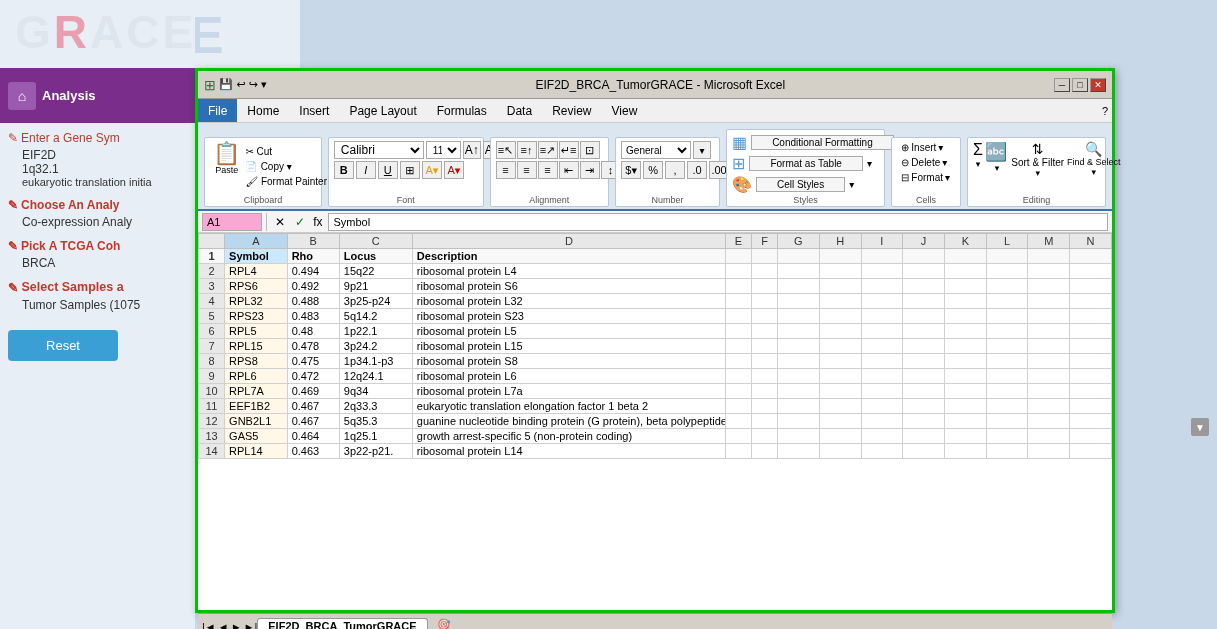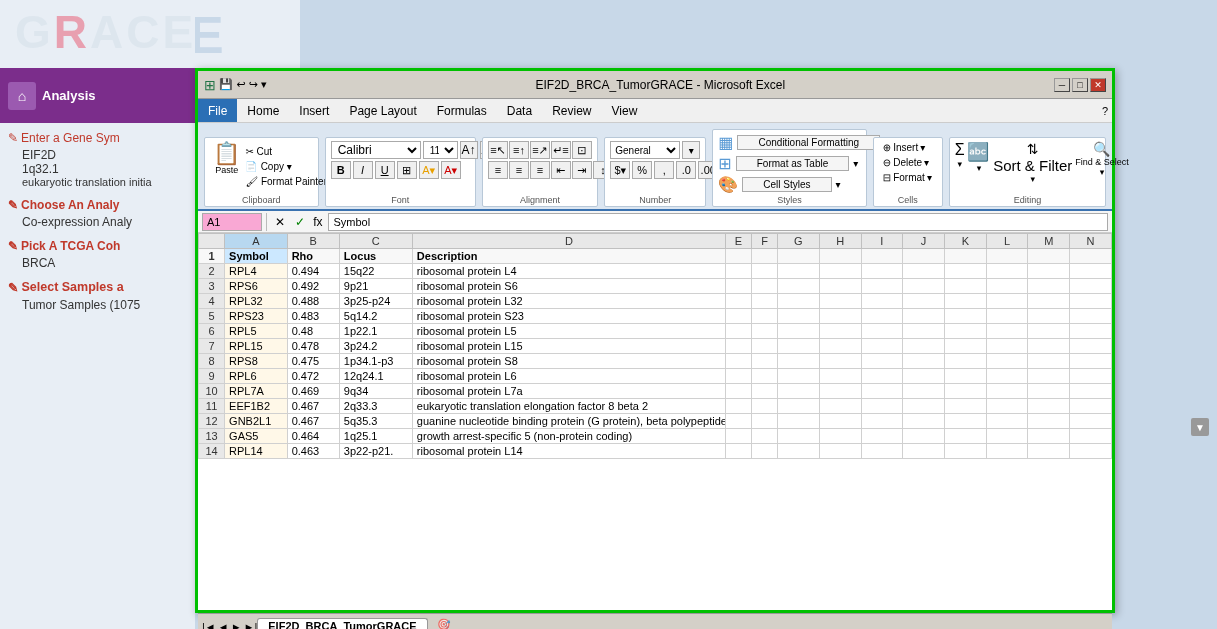--- a/index.html
+++ b/index.html
@@ -219,20 +219,21 @@
   </div>
 
   <div style="margin-bottom:10px;">
     <div style="color:#c0392b;font-size:12.5px;cursor:pointer;display:flex;align-items:flex-start;gap:3px;margin-bottom:3px;font-weight:bold;">
       <span>✎</span>
       <span>Select Samples a</span>
     </div>
     <div style="font-size:12px;color:#333;margin-left:14px;">Tumor Samples (1075</div>
   </div>
 
+  <button class="reset-btn">Reset</button>
 </div>
 
 <div style="position:absolute;top:418px;right:8px;width:18px;height:18px;background:#999;color:white;display:flex;align-items:center;justify-content:center;font-size:10px;cursor:pointer;border-radius:2px;">▼</div>
 
 <div class="excel-window">
 
   <div class="title-bar">
     <div class="title-bar-left">
       <span style="font-size:14px;color:#217346;">⊞</span>
       <span style="font-size:11px;">💾 ↩ ↪ ▾</span>
@@ -388,21 +389,21 @@
           <span class="icon">Σ</span>
           <span style="font-size:9px;">▾</span>
         </div>
         <div class="edit-btn">
           <span class="icon" style="font-size:18px;">🔤</span>
           <span style="font-size:9px;">▾</span>
         </div>
         <div style="display:flex;flex-direction:column;font-size:10px;cursor:pointer;gap:2px;">
           <div class="edit-btn">
             <span style="font-size:14px;">⇅</span>
-            <span style="font-size:15px;white-space:nowrap;">Sort &amp; Filter</span>
+            <span style="font-size:10px;white-space:nowrap;">Sort &amp; Filter</span>
             <span>▾</span>
           </div>
         </div>
         <div style="display:flex;flex-direction:column;font-size:10px;cursor:pointer;">
           <div class="edit-btn">
             <span style="font-size:14px;">🔍</span>
             <span style="font-size:9px;white-space:nowrap;">Find &amp; Select</span>
             <span>▾</span>
           </div>
         </div>
@@ -611,21 +612,21 @@
             <td style="min-width: 40px;"></td>
             <td style="min-width: 40px;"></td>
             <td style="min-width: 40px;"></td>
             <td style="min-width: 40px;"></td>
           </tr>
           <tr>
             <td class="row-header">11</td>
             <td style="background: rgb(255, 248, 232); min-width: 60px;">EEF1B2</td>
             <td style="min-width: 50px;">0.467</td>
             <td style="min-width: 70px;">2q33.3</td>
-            <td style="min-width: 300px;">eukaryotic translation elongation factor 8 beta 2</td>
+            <td style="min-width: 300px;">eukaryotic translation elongation factor 1 beta 2</td>
             <td></td>
             <td></td>
             <td style="min-width: 40px;"></td>
             <td style="min-width: 40px;"></td>
             <td style="min-width: 40px;"></td>
             <td style="min-width: 40px;"></td>
             <td style="min-width: 40px;"></td>
             <td style="min-width: 40px;"></td>
             <td style="min-width: 40px;"></td>
             <td style="min-width: 40px;"></td>

